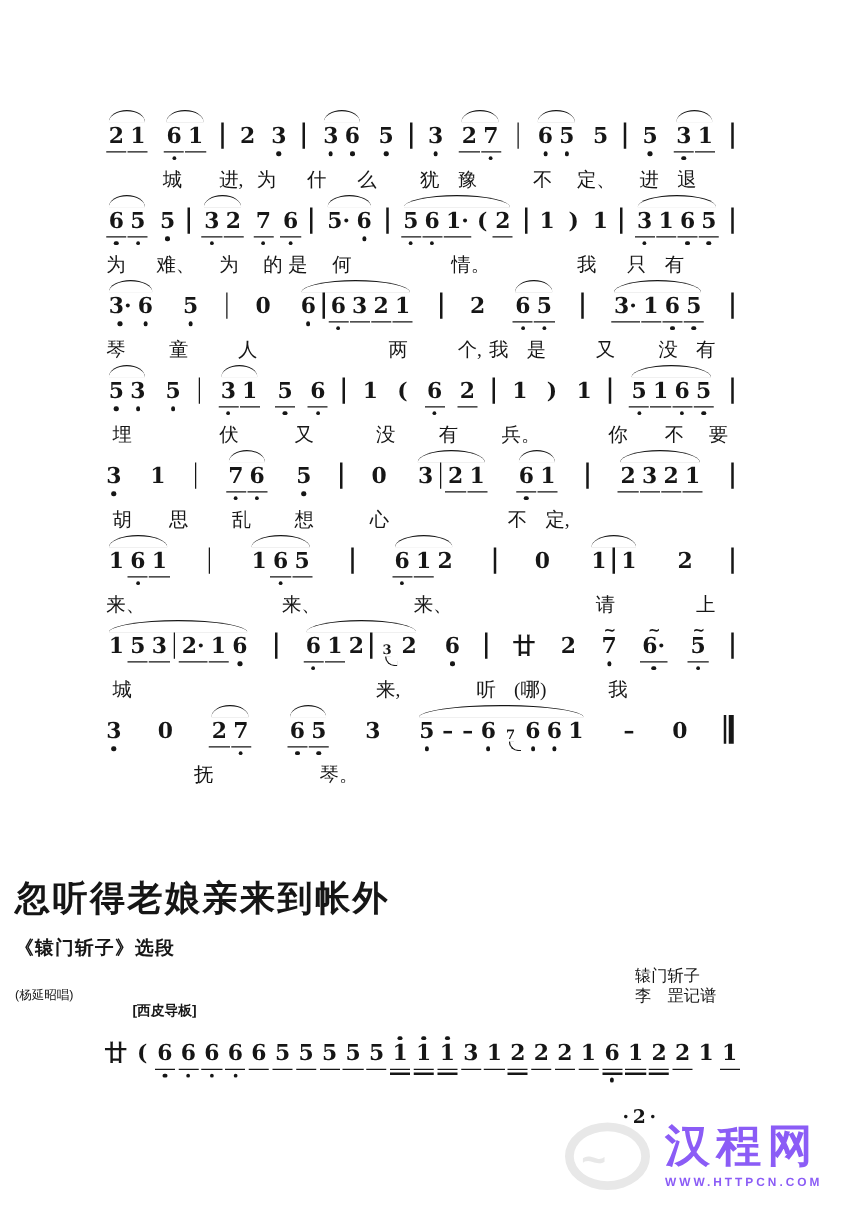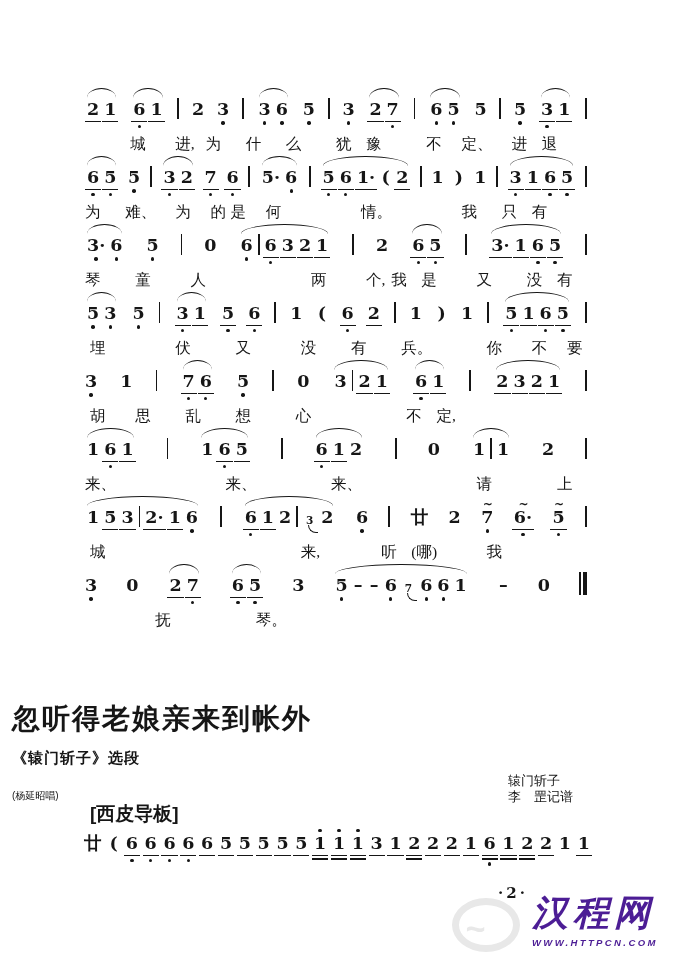--- a/index.html
+++ b/index.html
@@ -34,26 +34,26 @@
     border-left:1.3px solid #161616;border-bottom:1.3px solid #161616;border-bottom-left-radius:8px;}
   .lyrics-row{position:relative;height:22px;}
   .lyric{position:absolute;top:0;font-size:15.5px;font-family:"Liberation Serif",serif;white-space:nowrap;}
 
   
   .title-block{position:absolute;left:12px;top:700px;width:100%;text-align:left;}
   .title{font-size:28px;font-weight:700;letter-spacing:2px;margin:0;}
   .subtitle{font-size:15px;font-weight:700;margin-top:11px;letter-spacing:1px;}
   .singer{font-size:10px;margin-top:21px;}
   .credits{position:absolute;left:508px;top:773px;font-size:13px;line-height:15.5px;}
-  .section-tag{position:absolute;left:90px;top:801px;font-size:19px;font-weight:700;}
+  .section-tag{position:absolute;left:106px;top:801px;font-size:11px;font-weight:700;}
 
   
   .pagenum{position:absolute;left:498px;top:884px;font-family:"DejaVu Serif",serif;font-weight:700;
     font-size:15px;letter-spacing:3px;}
-  .watermark{position:absolute;left:452px;top:888px;display:flex;align-items:center;color:#4c1d95;font-style:italic;}
+  .watermark{position:absolute;left:452px;top:888px;display:flex;align-items:flex-end;color:#8b5cf6;}
   .wm-logo{width:68px;height:54px;border:7px solid #e8e8e8;border-radius:50%;margin:10px 12px 0 0;
     box-sizing:border-box;position:relative;overflow:hidden;}
   .wm-logo::after{content:"~";position:absolute;left:6px;top:4px;font-size:34px;font-weight:700;color:#e8e8e8;}
   .wm-name{font-size:36px;font-weight:700;letter-spacing:5px;line-height:42px;}
   .wm-url{font-size:9.5px;letter-spacing:2.4px;margin-top:3px;font-weight:700;}
 </style>
 </head>
 <body>
 
 <div class="page">

